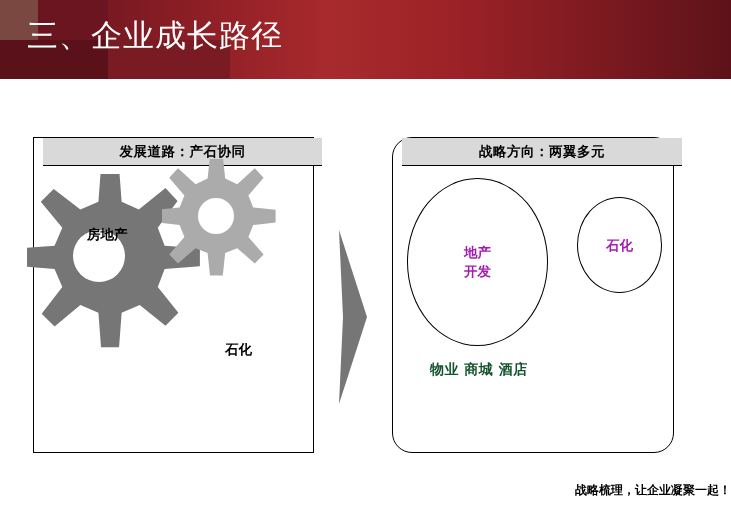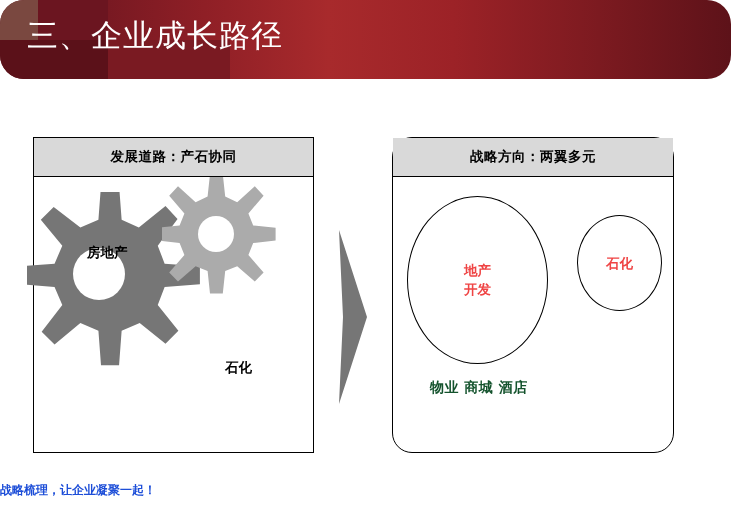--- a/index.html
+++ b/index.html
@@ -23,21 +23,20 @@
     height: 79px;
     background: linear-gradient(to right,
         #5c1119 0%,
         #6d1620 8%,
         #8f1f26 28%,
         #a82a2c 45%,
         #9c2227 62%,
         #7c1a20 82%,
         #5d1219 100%);
     overflow: hidden;
-    border-radius: 24px;
   }
   #deco-block-top {
     position: absolute;
     left: 0; top: 0;
     width: 38px; height: 40px;
     background: #7a4840;
   }
   #deco-block-bottom {
     position: absolute;
     left: 0; top: 40px;
@@ -74,41 +73,41 @@
     position: absolute;
     border: 1px solid #000000;
     box-sizing: border-box;
     background: #ffffff;
   }
   #panel-left  { left: 33px;  top: 137px; width: 281px; height: 316px; }
   #panel-right { left: 392px; top: 137px; width: 282px; height: 316px; border-radius: 20px; }
 
   .panel-header {
     position: absolute;
-    left: 0; top: 0;
+    left: 9px; top: 0;
     width: 100%;
-    height: 39px;
+    height: 28px;
     background: #d9d9d9;
     border-bottom: 1px solid #000000;
     box-sizing: border-box;
     display: flex;
     align-items: center;
     justify-content: center;
   }
   .panel-header-text {
     font-family: "DejaVu Sans", "Liberation Sans", sans-serif;
     font-size: 13.5px;
     font-weight: bold;
     color: #000000;
     letter-spacing: 0.5px;
     white-space: nowrap;
   }
   .panel-body {
     position: absolute;
-    left: 0; top: 44px;
+    left: 0; top: 26px;
     width: 100%;
     height: 276px;
   }
 
   
   .gear-svg { position: absolute; }
   #gear-big   { left: -7px;  top: 10px; }
   #gear-small { left: 128px; top: -5px; }
 
   .gear-label {
@@ -149,21 +148,21 @@
     border-radius: 50%;
     box-sizing: border-box;
     display: flex;
     align-items: center;
     justify-content: center;
   }
   .ellipse-text {
     font-family: "DejaVu Sans", "Liberation Sans", sans-serif;
     font-size: 13.5px;
     font-weight: bold;
-    color: #ef4444;
+    color: #a21caf;
     text-align: center;
     line-height: 19px;
     white-space: pre-line;
   }
   #sub-business-line {
     position: absolute;
     left: 37px; top: 197px;
     font-family: "DejaVu Sans", "Liberation Sans", sans-serif;
     font-size: 14px;
     font-weight: bold;
@@ -171,25 +170,25 @@
     letter-spacing: 0.5px;
     white-space: nowrap;
   }
 
   
   #footer-note {
     position: absolute;
     left: 0;
     top: 482px;
     width: 731px;
-    text-align: left;
+    text-align: right;
     font-family: "DejaVu Sans", "Liberation Sans", sans-serif;
     font-size: 12px;
     font-weight: bold;
-    color: #1d4ed8;
+    color: #000000;
     white-space: nowrap;
   }
 </style>
 </head>
 <body>
 
 <div id="header-band">
   <div id="deco-block-mid"></div>
   <div id="deco-block-top"></div>
   <div id="deco-block-bottom"></div>

